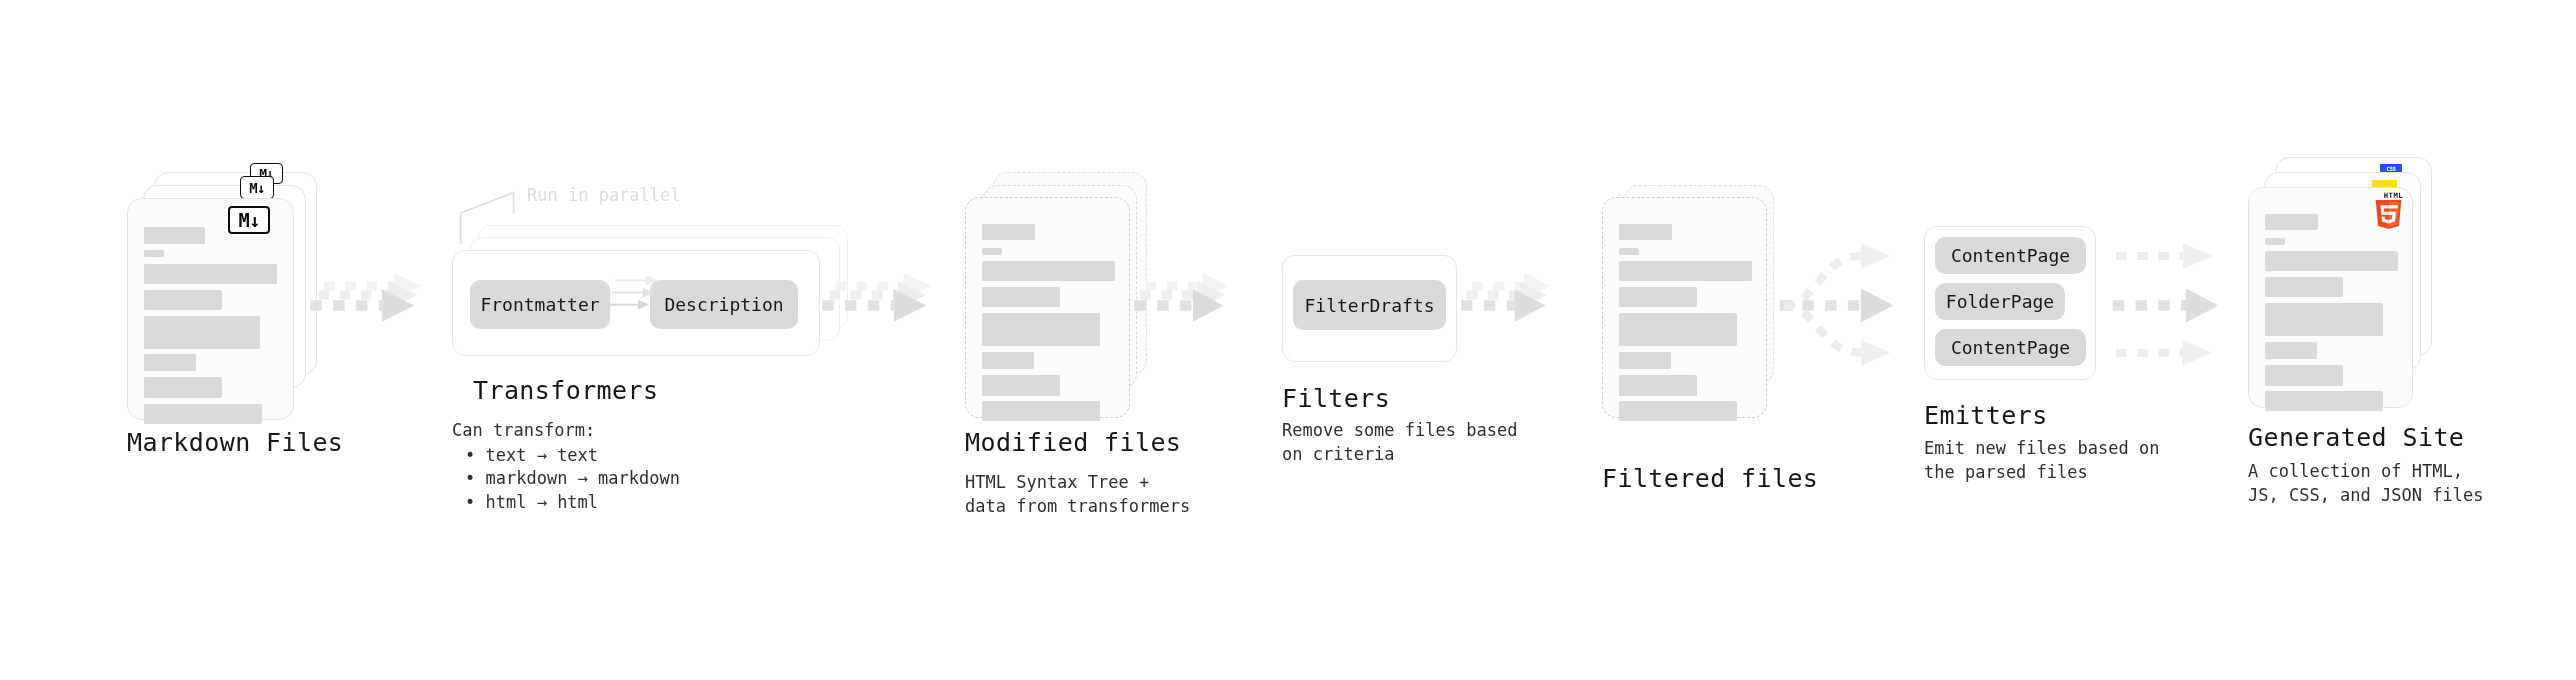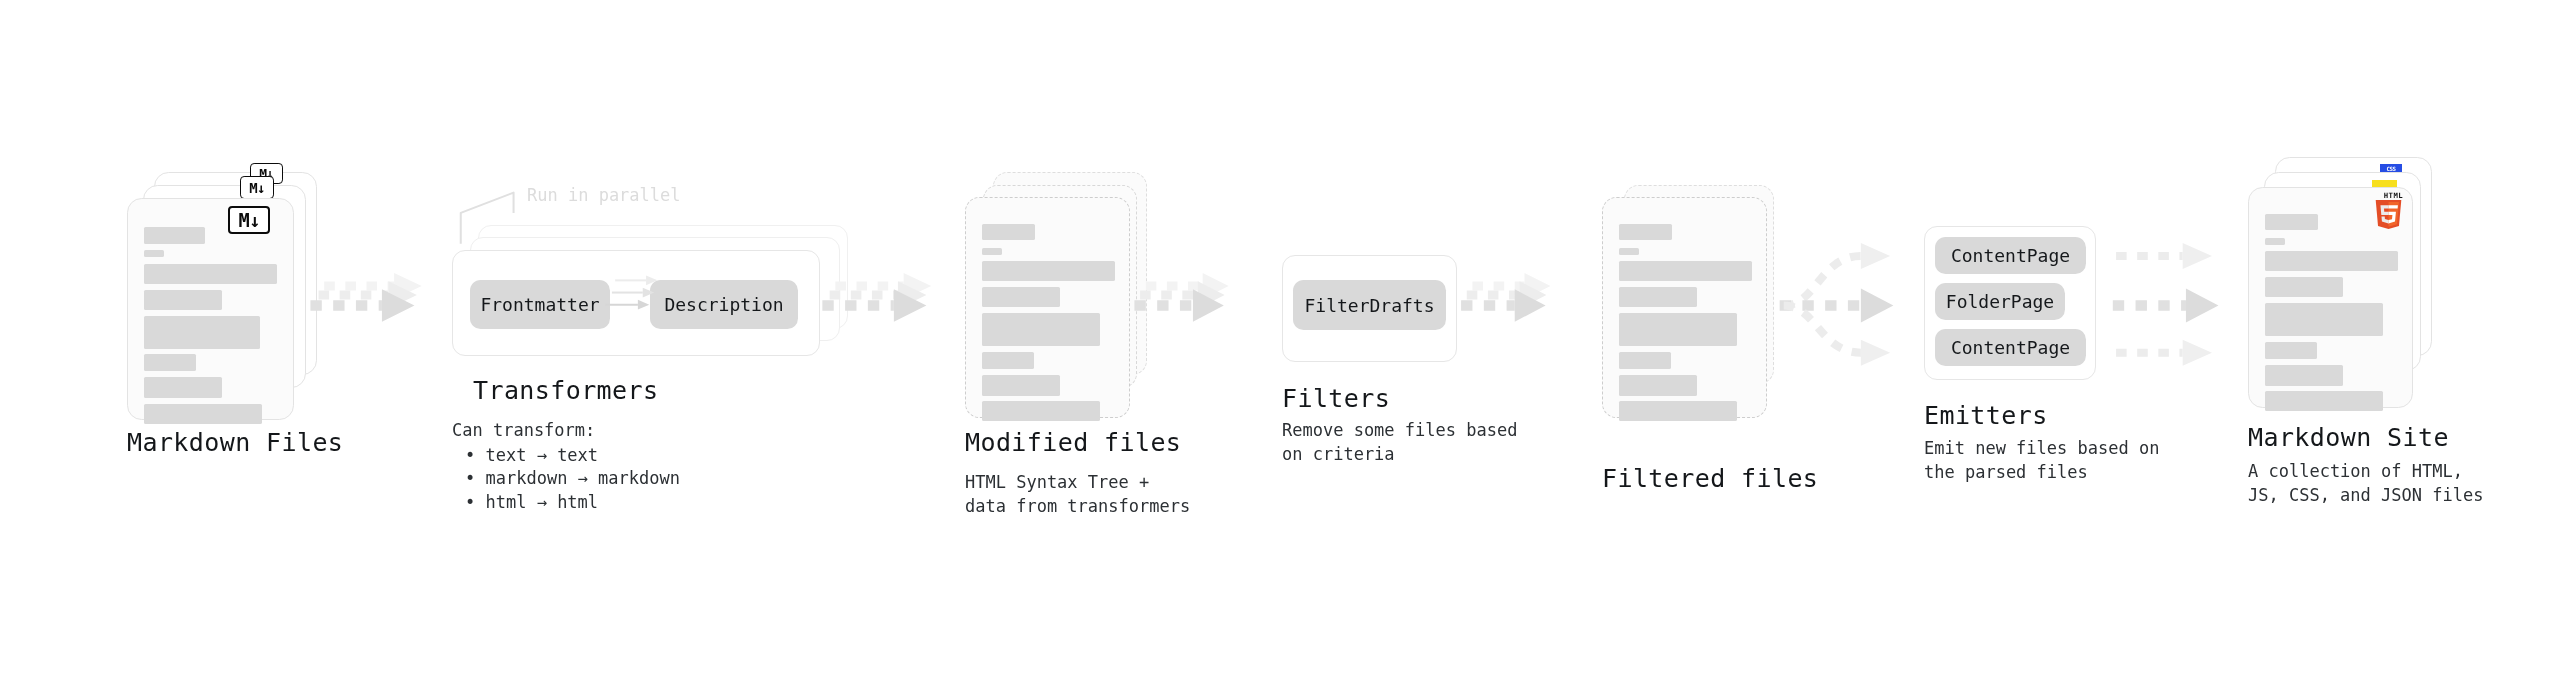--- a/index.html
+++ b/index.html
@@ -244,21 +244,21 @@
     <div class="h5wrap" style="left:2374px; top:192px; width:29px; height:37px;">
       <div class="h5word">HTML</div>
       <svg width="29" height="29" viewBox="0 0 512 512">
         <path fill="#e44d26" d="M71 460L30 0h452l-41 460-185 52z"></path>
         <path fill="#f16529" d="M256 472l150-42 35-394H256z"></path>
         <path fill="#ebebeb" d="M256 208h-75l-5-58h80V94H114l15 172h127zm0 146l-63-17-4-45h-57l8 89 116 32z"></path>
         <path fill="#ffffff" d="M255 208v56h70l-7 74-63 17v58l116-32 16-173zm0-114v56h162l5-56z"></path>
       </svg>
     </div>
 
-    <div class="coltitle" style="left:2248px; top:423px;">Markdown Site</div>
+    <div class="coltitle" style="left:2248px; top:423px;">Generated Site</div>
     <div class="colsub" style="left:2248px; top:459px;">A collection of HTML,
 JS, CSS, and JSON files</div>
   </div>
 
   <svg class="ovl" width="2576" height="681" viewBox="0 0 3170 838">
 
     <g>
       <line x1="399" y1="352" x2="485" y2="352" stroke="#f3f3f3" stroke-width="11" stroke-dasharray="13 13"></line>
       <polygon points="485,336 519,352 485,368" fill="#f3f3f3"></polygon>
       <line x1="392" y1="363" x2="478" y2="363" stroke="#ededed" stroke-width="11" stroke-dasharray="13 13"></line>

